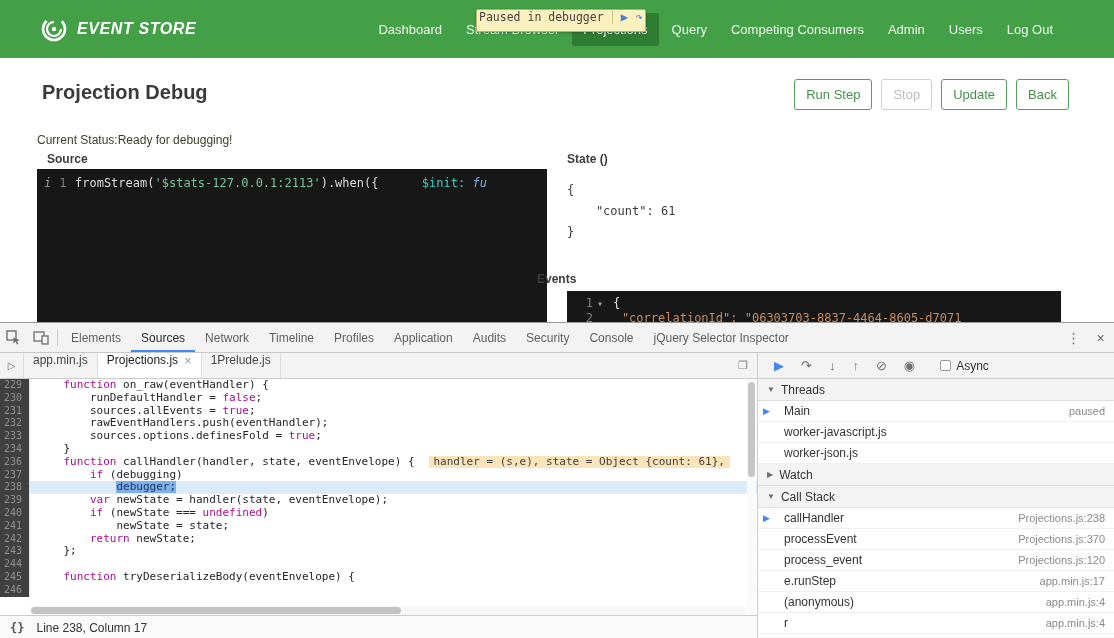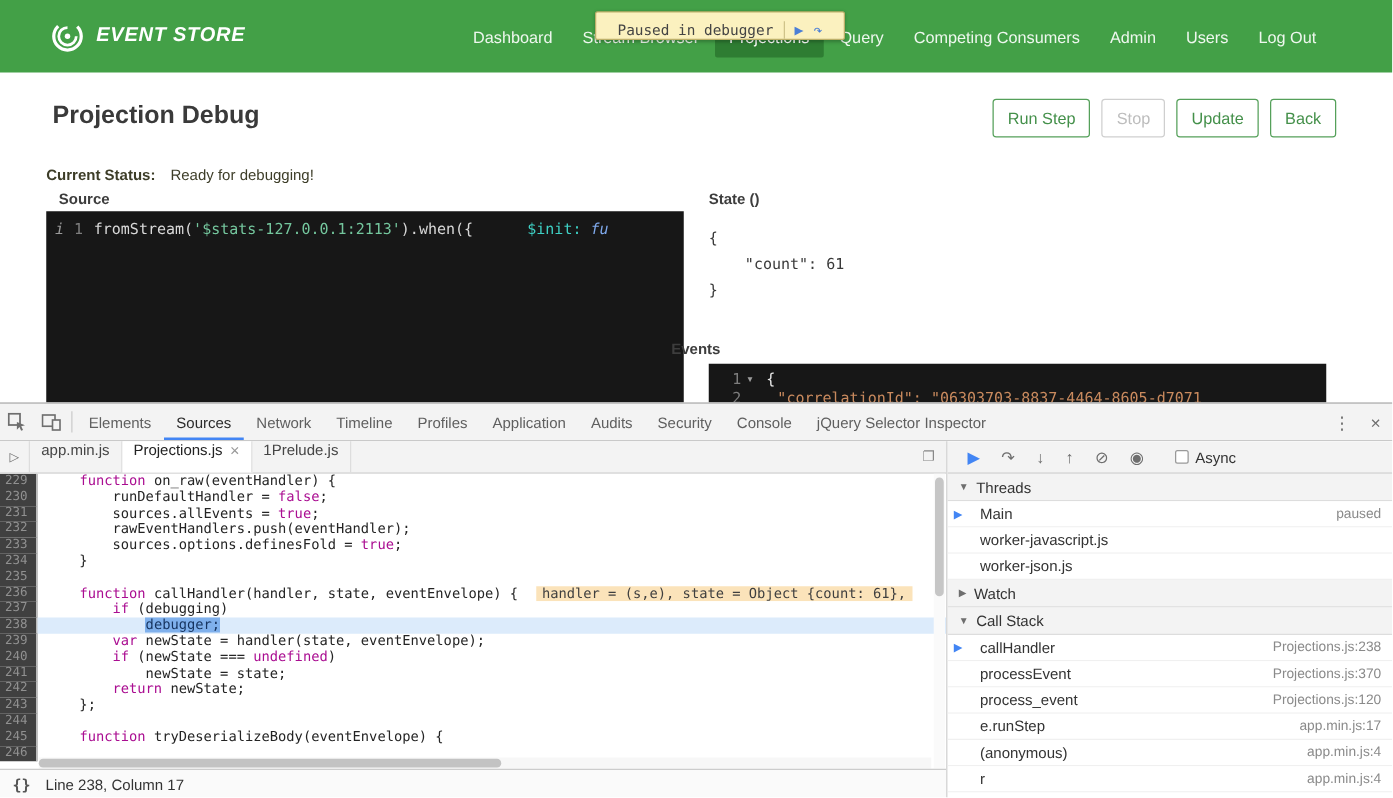--- a/index.html
+++ b/index.html
@@ -9,31 +9,31 @@
   
   .header{position:absolute;left:0;top:0;width:100%;height:58px;background:#43a047;display:flex;align-items:center;justify-content:space-between;padding:0 50px 0 40px}
   .brand{display:flex;align-items:center;gap:9px;color:#fff;cursor:pointer}
   .brand-logo svg{display:block}
   .brand-name{font-size:16px;font-weight:700;font-style:italic;letter-spacing:.6px}
   .nav{display:flex;align-items:center;gap:2px}
   .nav-item{color:#eef7ee;font-size:13px;padding:9px 11px;border-radius:2px;cursor:pointer;white-space:nowrap}
   .nav-item.active{background:#2e7d32;color:#fff}
 
   
-  .paused-banner{position:absolute;left:476px;top:9px;height:23px;display:flex;align-items:flex-end;gap:8px;background:#fbf1bf;border:1px solid #bdb06a;border-radius:2px;padding:0 17px;font-family:"DejaVu Sans Mono",monospace;font-size:11.5px;color:#444;z-index:30;box-shadow:0 1px 3px rgba(0,0,0,.25)}
+  .paused-banner{position:absolute;left:476px;top:9px;height:23px;display:flex;align-items:flex-start;gap:8px;background:#fbf1bf;border:1px solid #bdb06a;border-radius:2px;padding:0 2px;font-family:"DejaVu Sans Mono",monospace;font-size:11.5px;color:#444;z-index:30;box-shadow:0 1px 3px rgba(0,0,0,.25)}
   .pb-sep{width:1px;height:14px;background:#cfc389}
   .pb-icon{color:#4b7fd6;font-size:12px;cursor:pointer}
 
   
   .page-title{position:absolute;left:42px;top:81px;font-size:20px;font-weight:700;color:#3a3a3a}
   .actions{position:absolute;right:45px;top:79px;display:flex;gap:9px}
   .btn{height:31px;padding:0 11px;background:#fff;border:1px solid #55a05a;border-radius:3px;color:#44904a;font-size:13px;cursor:pointer;font-family:inherit}
   .btn.disabled{border-color:#cfcfcf;color:#bdbdbd;cursor:default}
   .status-line{position:absolute;left:37px;top:133px;font-size:12px;color:#3d3d28}
-  .status-line b{font-weight:700;margin-right:12px}
+  .status-line b{font-weight:400;margin-right:0}
 
   .source-label{position:absolute;left:47px;top:152px;font-size:12px;font-weight:700;color:#3d3d3d}
   .source-editor{position:absolute;left:37px;top:169px;width:510px;height:153px;background:#171717;font-family:"DejaVu Sans Mono",monospace;font-size:12px;overflow:hidden;padding-top:7px}
   .se-row{display:flex;white-space:pre}
   .se-gutter{flex:none;width:38px;color:#7d7d7d;display:flex;gap:8px;padding-left:7px}
   .se-info{font-style:italic;color:#9a9a9a}
   .se-code{overflow:hidden;white-space:pre}
   .tok-p{color:#d9d9d9}.tok-s{color:#74c69d}.tok-prop{color:#3ecfc3}.tok-kw{color:#7fa9ec;font-style:italic}
 
   .state-label{position:absolute;left:567px;top:152px;font-size:12px;font-weight:700;color:#3d3d3d}
@@ -227,24 +227,20 @@
         </div>
         <div class="cl">
           <span class="g">233</span>
           <span class="c"><span class="tk-p">        sources.options.definesFold = </span><span class="tk-k">true</span><span class="tk-p">;</span></span>
         </div>
         <div class="cl">
           <span class="g">234</span>
           <span class="c"><span class="tk-p">    }</span></span>
         </div>
         <div class="cl">
-          <span class="g">235</span>
-          <span class="c"></span>
-        </div>
-        <div class="cl">
           <span class="g">236</span>
           <span class="c"><span class="tk-p">    </span><span class="tk-k">function</span><span class="tk-p"> callHandler(handler, state, eventEnvelope) {</span><span class="hint">handler = (s,e), state = Object {count: 61},</span></span>
         </div>
         <div class="cl">
           <span class="g">237</span>
           <span class="c"><span class="tk-p">        </span><span class="tk-k">if</span><span class="tk-p"> (debugging)</span></span>
         </div>
         <div class="cl cur">
           <span class="g">238</span>
           <span class="c"><span class="tk-p">            </span><span class="tk-x">debugger;</span></span>

